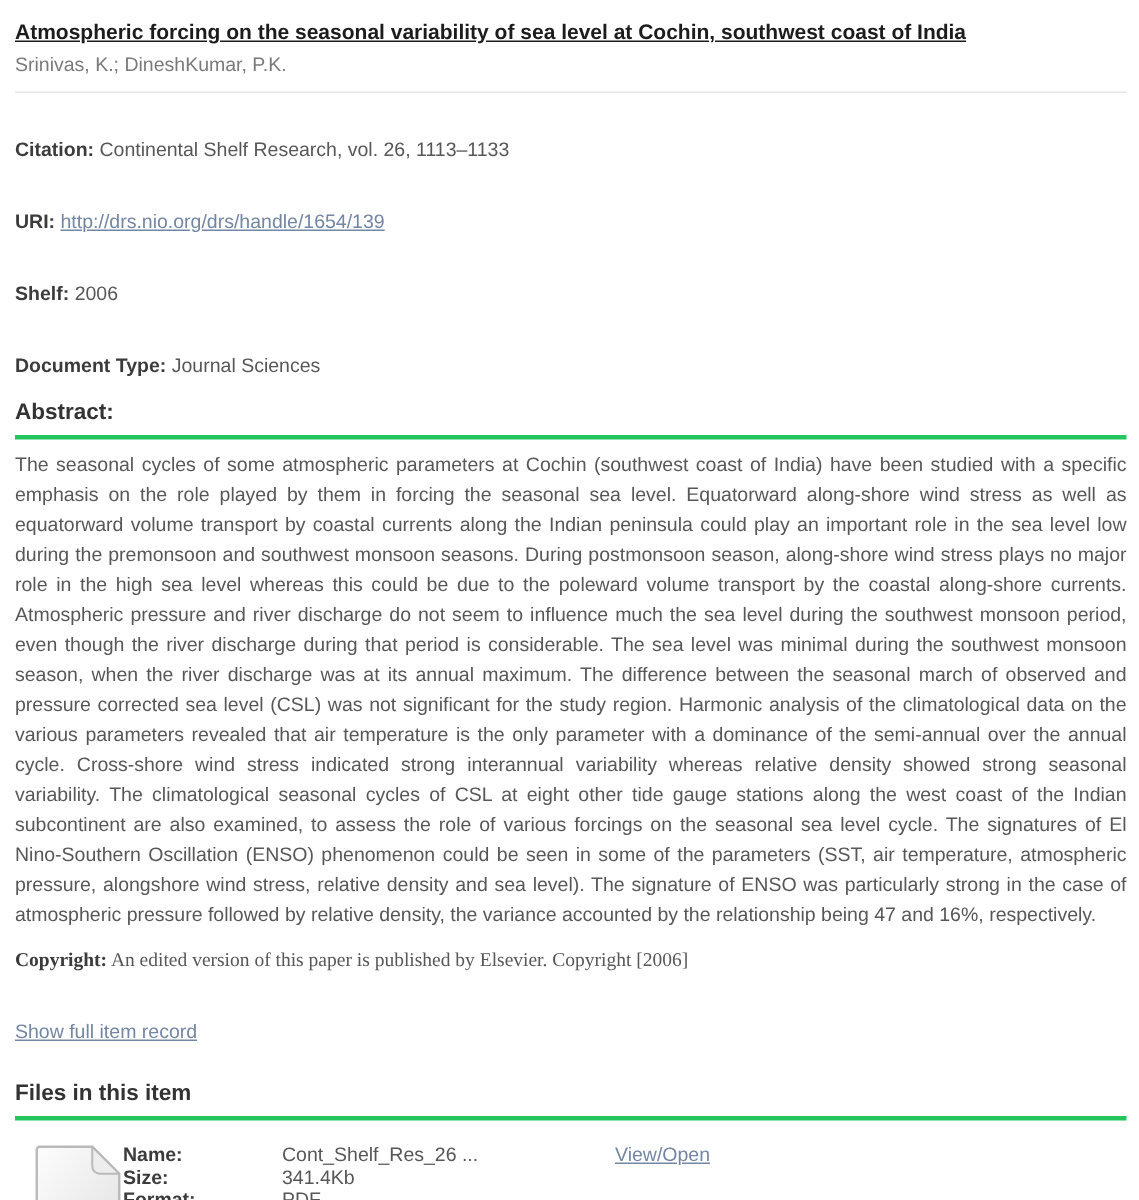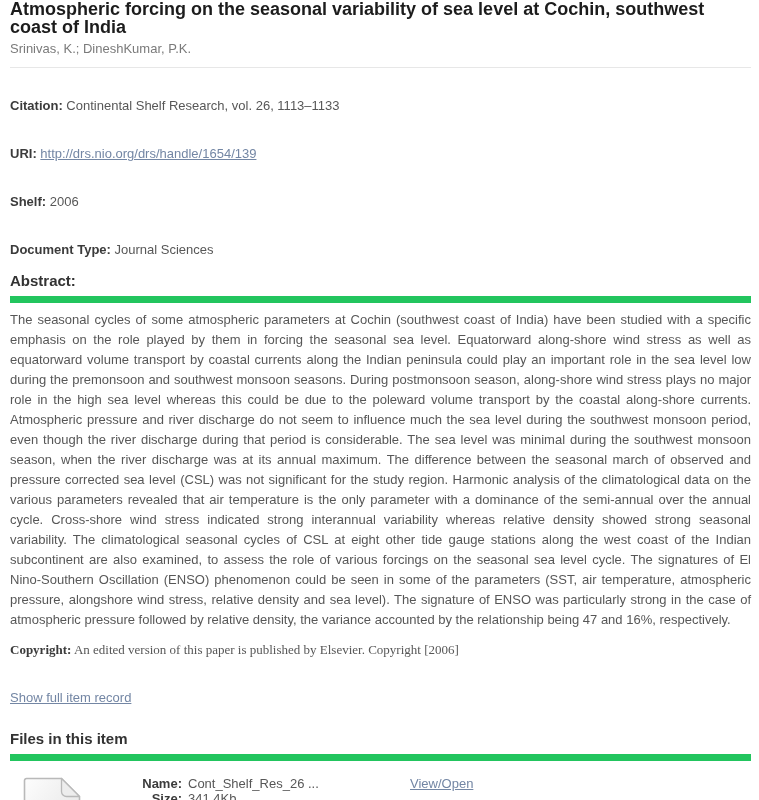--- a/index.html
+++ b/index.html
@@ -5,56 +5,56 @@
   * { box-sizing: border-box; }
   html, body { margin: 0; padding: 0; background: #ffffff; }
   body {
     width: 759px; height: 800px; overflow: hidden;
     font-family: "Liberation Sans", sans-serif;
     font-size: 13px; color: #575757;
   }
   .container { padding: 0 8px 0 10px; }
 
   .page-title {
-    font-size: 18px; font-weight: bold; color: #1c1c1c;
-    margin: 0 0 0; line-height: 18px;
+    font-size: 14px; font-weight: bold; color: #1c1c1c;
+    margin: 12px 0 0; line-height: 18px; text-decoration: underline;
   }
   .authors { color: #7a7a7a; margin: 5px 0 0; line-height: 16px; }
 
   hr.divider {
     border: none; border-top: 1px solid #e7e7e7;
     margin: 10px 0 9px;
   }
 
   .meta-row { line-height: 20px; margin-top: 28px; }
   .meta-label { font-weight: bold; color: #3b3b3b; }
   a { color: #7386a4; text-decoration: underline; cursor: pointer; }
 
   h2.section-heading {
     font-size: 15px; font-weight: bold; color: #333333;
     margin: 0; padding-bottom: 6px;
-    border-bottom: 7px solid #22c55e; line-height: 18px;
+    border-bottom: 3px solid #22c55e; line-height: 18px;
   }
   .abstract-heading-wrap { margin-top: 12px; }
 
   .abstract-text {
     margin: 7px 0 0; text-align: justify;
     line-height: 20px; color: #575757;
   }
   .copyright-line { margin-top: 10px; line-height: 20px; font-family: Liberation Serif, serif; }
   .show-full-record { display: inline-block; margin-top: 17px; }
 
   .files-heading-wrap { margin-top: 25px; }
 
   .file-row { display: flex; align-items: flex-start; margin-top: 15px; height: 80px; }
   .file-icon-wrap { margin-left: 12px; width: 60px; flex: none; }
   .file-meta { width: 250px; flex: none; }
   .file-meta-row { display: flex; line-height: 15px; }
   .file-meta-label {
-    width: 100px; flex: none; text-align: right;
+    width: 100px; flex: none; 
     font-weight: bold; color: #3b3b3b;
   }
   .file-meta-value { padding-left: 6px; color: #575757; }
   .file-view { margin-left: 78px; }
 
   .collections-heading-wrap { margin-top: 29px; }
   ul.collection-list { margin: 6px 0 0; padding-left: 29px; }
   ul.collection-list li { line-height: 17px; }
   .collection-count { color: #575757; }
 </style>

